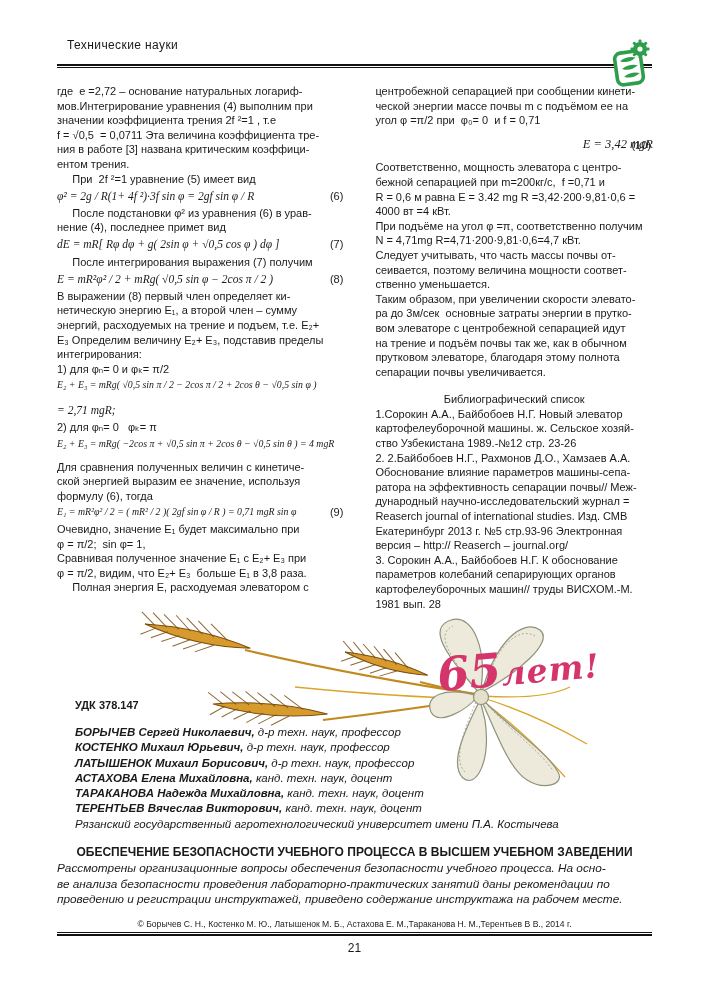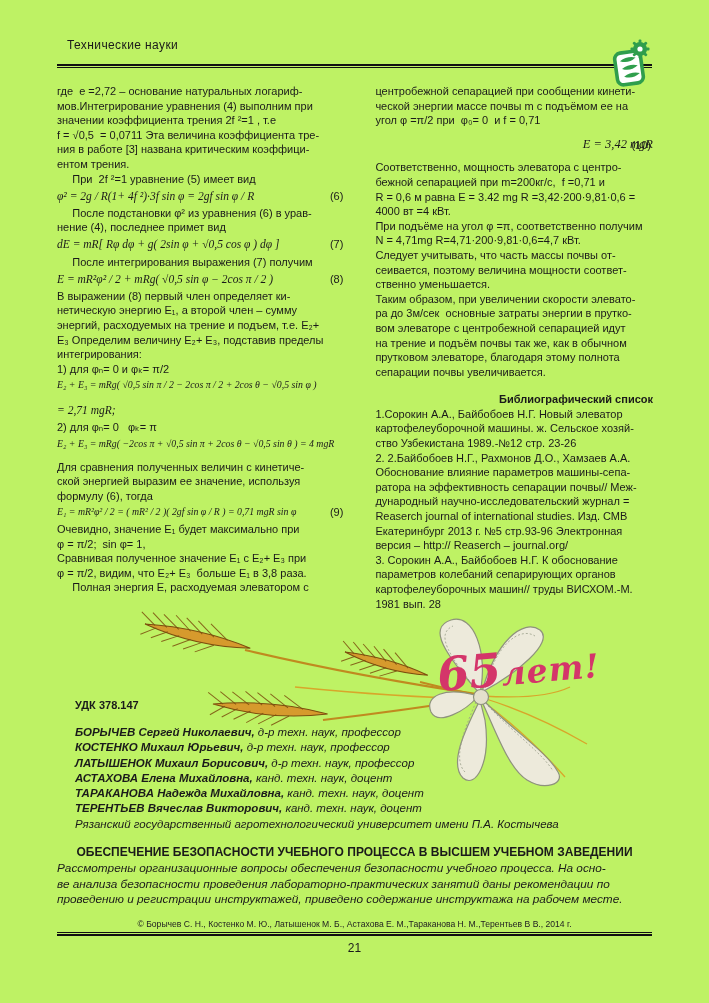--- a/index.html
+++ b/index.html
@@ -1,39 +1,39 @@
 <!DOCTYPE html>
 <html><head>
 <meta charset="utf-8">
 <style>
   * { margin:0; padding:0; box-sizing:border-box; }
   html,body { background:#888; }
   .page {
-    position:relative; width:709px; height:1003px; background:#bef264;
+    position:relative; width:709px; height:1003px; background:#ffffff;
     font-family:"Liberation Sans","DejaVu Sans",sans-serif; color:#1a1a1a;
     outline:1px solid #b5b5b5; overflow:hidden; margin:0 auto;
   }
   .header-label { position:absolute; left:67px; top:38px; font-size:12px; letter-spacing:.4px; }
   .rule-t { position:absolute; left:57px; top:64px; width:595px; height:4px;
             border-top:2.5px solid #111; border-bottom:1.2px solid #111; }
   .logo { position:absolute; left:609px; top:39px; width:44px; height:48px; }
   .columns { position:absolute; left:57px; top:84px; width:596px; display:flex; gap:32px; }
   .col { font-size:11px; line-height:14.6px; }
   .col-left { width:295px; } .col-right { width:286px; }
   .line { white-space:pre; min-height:14.6px; }
   .k-f .ltxt, .k-fn .ltxt, .k-fc .ltxt, .k-fs .ltxt, .k-fns .ltxt {
     font-family:"Liberation Serif","DejaVu Serif",serif; font-style:italic; }
   .k-f, .k-fn { font-size:11.5px; padding:2.5px 0; }
   .k-fs, .k-fns { font-size:9.8px; padding:2px 0; }
   .k-fn, .k-fns { display:flex; justify-content:space-between; align-items:center; }
   .k-fc { position:relative; text-align:right; font-size:12.5px; padding:3px 0; }
   .k-fc .eqnum { position:absolute; right:2px; top:4px; }
   .eqnum { font-family:"Liberation Sans","DejaVu Sans",sans-serif; font-style:normal;
            font-size:11px; color:#1a1a1a; }
-  .k-h { font-weight:bold; text-align:right; }
+  .k-h { font-weight:normal; text-align:center; }
   .k-sp { min-height:6px; height:6px; } .k-sp2 { min-height:13px; height:13px; }
   .decoration { position:absolute; left:95px; top:592px; width:505px; height:215px; z-index:0; }
   .anniversary { position:absolute; left:437px; top:641px; z-index:2; transform:rotate(-5deg);
     font-family:"DejaVu Serif",serif; font-style:italic; font-weight:bold; white-space:nowrap; }
   .n65 { font-size:46px; } .nlet { font-size:33px; letter-spacing:1px; }
   .udk { position:absolute; left:75px; top:699px; font-size:11px; font-weight:bold; z-index:1; }
   .authors { position:absolute; left:75px; top:725px; width:560px; font-size:11.5px;
              line-height:15.3px; z-index:1; }
   .author-line .a-name { font-weight:bold; font-style:italic; }
   .author-line .a-role { font-style:italic; }

